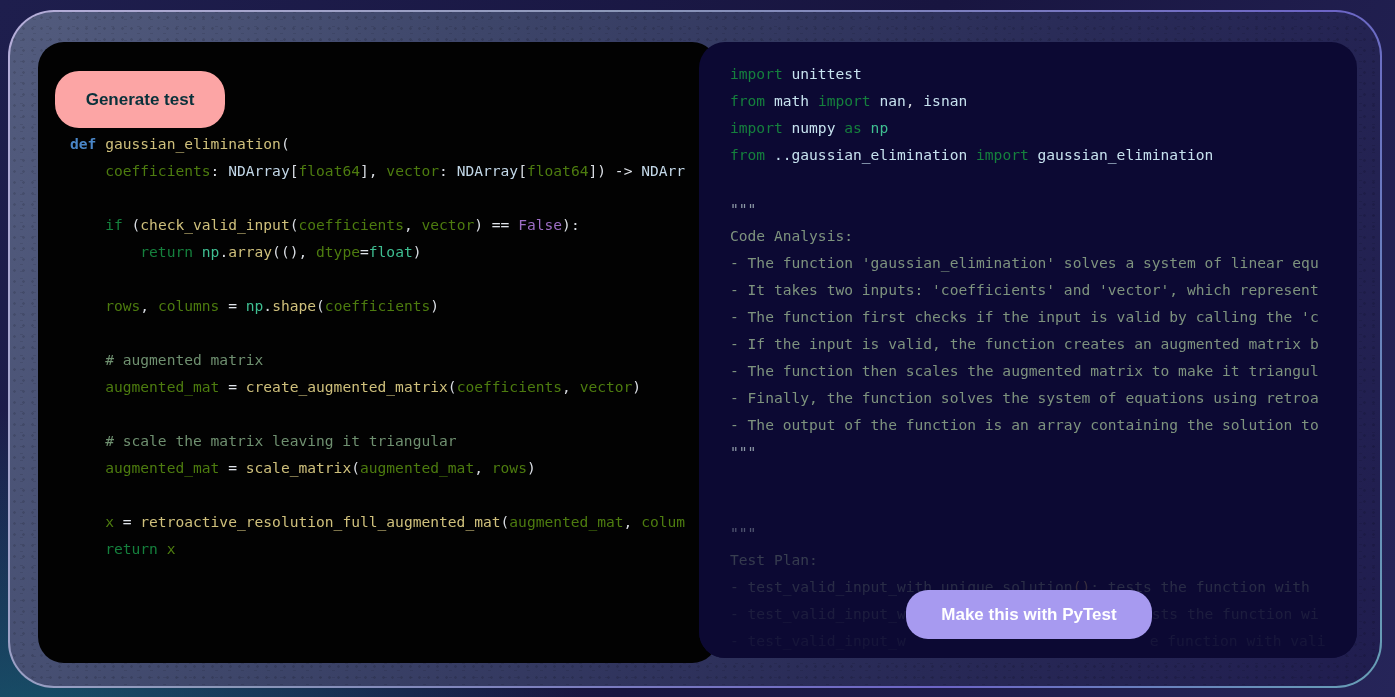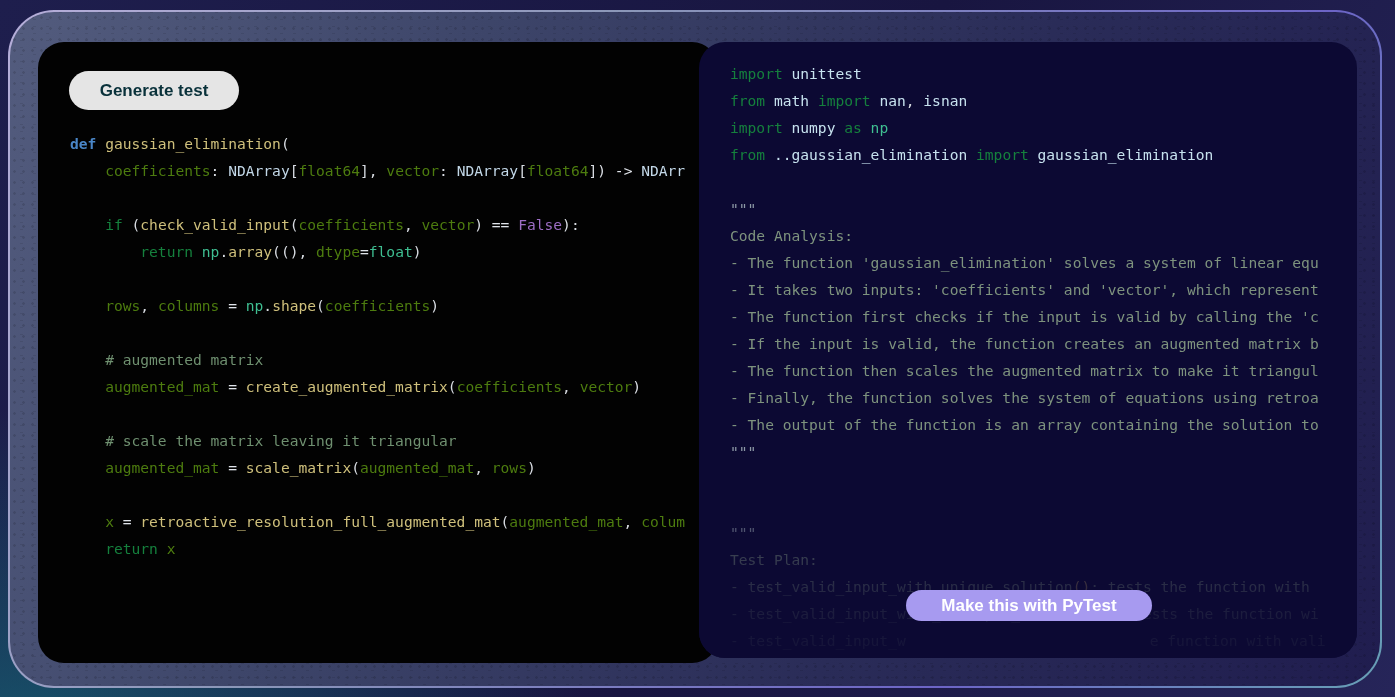--- a/index.html
+++ b/index.html
@@ -30,27 +30,27 @@
   }
   .panel-left {
     position:absolute; left:28px; top:30px; width:680px; height:621px;
     background:#020202; border-radius:26px; overflow:hidden; z-index:1;
   }
   .panel-right {
     position:absolute; left:689px; top:30px; width:658px; height:616px;
     background:#0c0933; border-radius:26px; overflow:hidden; z-index:2;
   }
   .gen-btn {
-    position:absolute; left:31px; top:29px; width:170px; height:39px;
-    border:none; border-radius:24px; background:#e5e5e5;
+    position:absolute; left:17px; top:29px; width:170px; height:57px;
+    border:none; border-radius:24px; background:#fca5a5;
     color:#09313a; font-weight:bold; font-size:17px; cursor:pointer;
     font-family:"Liberation Sans", sans-serif;
   }
   .pytest-btn {
-    position:absolute; left:207px; top:548px; width:246px; height:31px;
+    position:absolute; left:207px; top:548px; width:246px; height:49px;
     border:none; border-radius:22px; background:#a79af0;
     color:#ffffff; font-weight:bold; font-size:17px; cursor:pointer; z-index:6;
     font-family:"Liberation Sans", sans-serif;
   }
   pre.code {
     position:absolute; font-family:"DejaVu Sans Mono", monospace;
     font-size:14.6px; line-height:27px; white-space:pre; color:#c9d4de;
   }
   #left-code  { left:32px; top:88px; }
   #right-code { left:31px; top:18px; }

